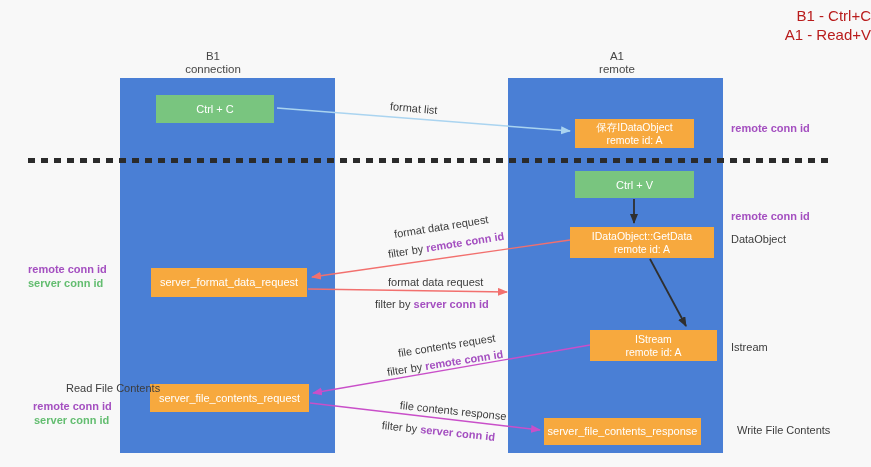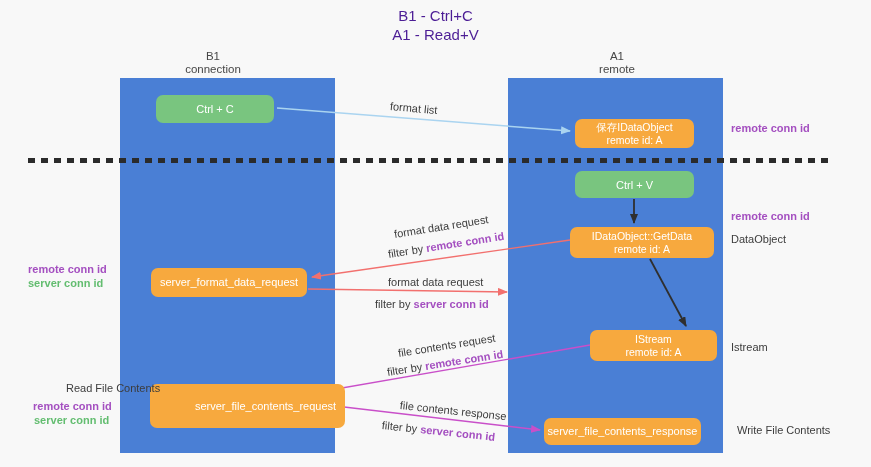--- a/index.html
+++ b/index.html
@@ -8,41 +8,41 @@
     background:#f8f8f8;
   }
   .canvas{
     position:relative;
     width:871px;height:467px;
     background:#f8f8f8;
     overflow:hidden;
   }
   .title-block{
     position:absolute;left:0;top:6px;width:871px;
-    text-align:center;color:#4c1d95;font-size:15px;line-height:19px;
+    text-align:right;color:#b91c1c;font-size:15px;line-height:19px;
     z-index:3;
   }
   .col-header{
     position:absolute;width:120px;text-align:center;
     color:#474747;font-size:11.5px;line-height:13px;z-index:3;
   }
   .column{
     position:absolute;top:78px;width:215px;height:375px;
     background:#4a7fd5;z-index:0;
   }
   .arrow-layer{position:absolute;left:0;top:0;z-index:1;pointer-events:none;}
   .divider{
     position:absolute;left:28px;top:158px;width:802px;height:5px;
     background:repeating-linear-gradient(to right,#2b2b2b 0 7px,transparent 7px 13px);
     z-index:2;
   }
   .box{
     position:absolute;display:flex;flex-direction:column;
     justify-content:center;
-    color:#ffffff;text-align:center;z-index:2;border-radius:7px;
+    color:#ffffff;text-align:center;z-index:2;
   }
   .box-green{background:#79c57f;font-size:11px;}
   .box-orange{background:#f7a93e;font-size:10.5px;line-height:12.5px;}
   .lbl{position:absolute;font-size:11px;color:#3c3c3c;white-space:nowrap;z-index:2;}
   .purple{color:#a44fc0;font-weight:bold;}
   .greenlbl{color:#63bd70;font-weight:bold;}
   .rot-up{transform:rotate(-9deg);transform-origin:left center;}
   .rot-dn{transform:rotate(6deg);transform-origin:left center;}
 </style>
 </head>
@@ -114,21 +114,21 @@
   <div class="box box-orange" style="left:151px;top:268px;width:156px;height:29px;font-size:11px;">
     <div>server_format_data_request</div>
   </div>
 
 
   <div class="box box-orange" style="left:590px;top:330px;width:127px;height:31px;">
     <div>IStream</div>
     <div>remote id: A</div>
   </div>
 
-  <div class="box box-orange" style="left:150px;top:384px;width:159px;height:44px;font-size:11px;padding-left:36px;">
+  <div class="box box-orange" style="left:150px;top:384px;width:159px;height:28px;font-size:11px;">
     <div>server_file_contents_request</div>
   </div>
 
   <div class="box box-orange" style="left:544px;top:418px;width:157px;height:27px;font-size:11px;">
     <div>server_file_contents_response</div>
   </div>
 
   <div class="lbl" style="left:390px;top:100px;transform:rotate(5deg);transform-origin:left center;">format list</div>
 
   <div class="lbl rot-up" style="left:394px;top:228px;">format data request</div>

